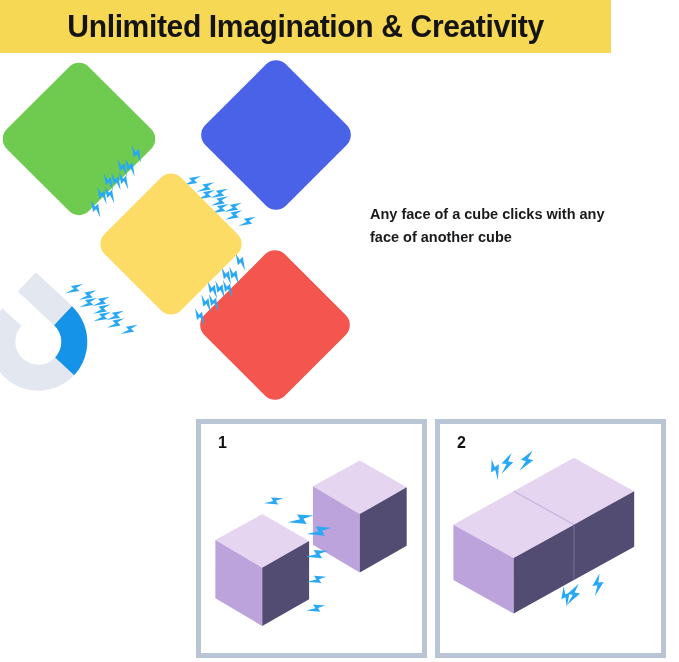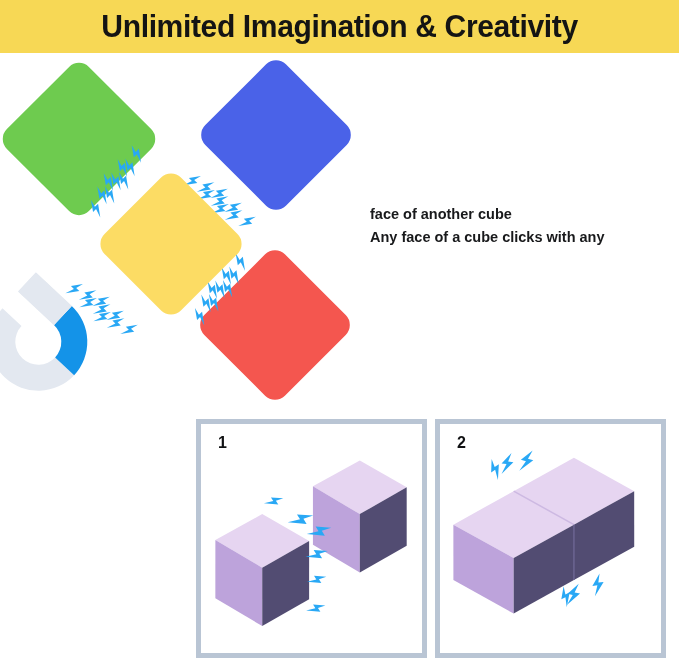--- a/index.html
+++ b/index.html
@@ -12,21 +12,21 @@
     height: 662px;
     position: relative;
     overflow: hidden;
     font-family: "Liberation Sans", sans-serif;
   }
 
   
   #banner {
     position: absolute;
     left: 0; top: 0;
-    width: 679px;
+    width: 611px;
     height: 53px;
     background: #f7d855;
     display: flex;
     align-items: center;
     justify-content: center;
   }
   #banner-title {
     font-family: "Liberation Sans", sans-serif;
     font-weight: bold;
     font-size: 31px;
@@ -167,22 +167,22 @@
       <use href="#boltrow" transform="translate(218,232) rotate(-45)"></use>
     </g>
 
     <g>
       <rect x="117" y="137" width="108" height="108" rx="14" ry="14" fill="#fcdc64" transform="rotate(45 171 191)"></rect>
     </g>
   </svg>
 </div>
 
 <div id="caption">
+  <div>Any face of a cube clicks with any</div>
   <div>face of another cube</div>
-  <div>Any face of a cube clicks with any</div>
 </div>
 
 <div id="panels">
 
   <div class="panel">
     <div class="panel-number">1</div>
     <svg class="panel-art" viewBox="0 0 231 229" xmlns="http://www.w3.org/2000/svg">
       <defs>
         <g id="pbolt">
           <path d="M8 0 L0 11 L4.8 11 L1.4 21 L11 8.4 L6 8.4 Z"></path>

